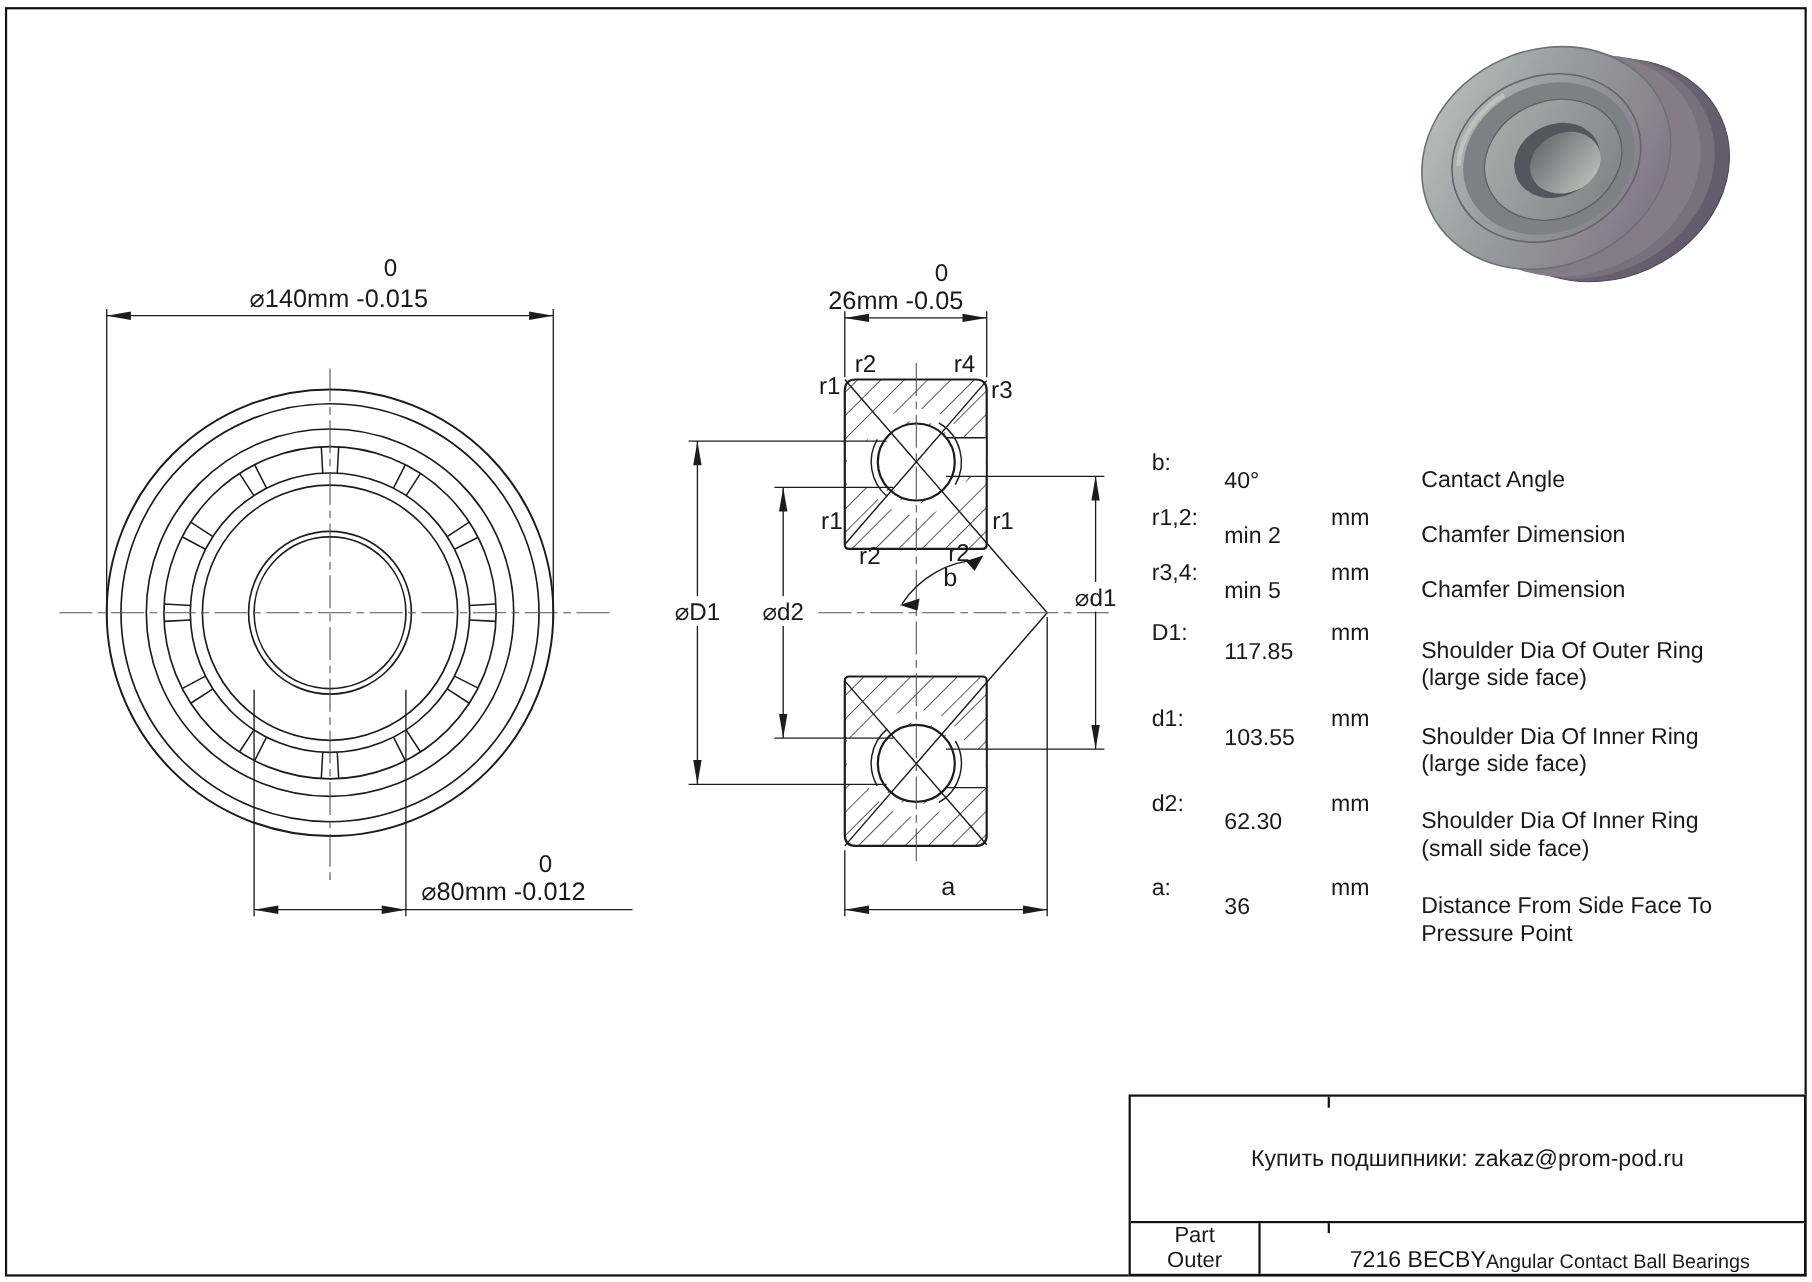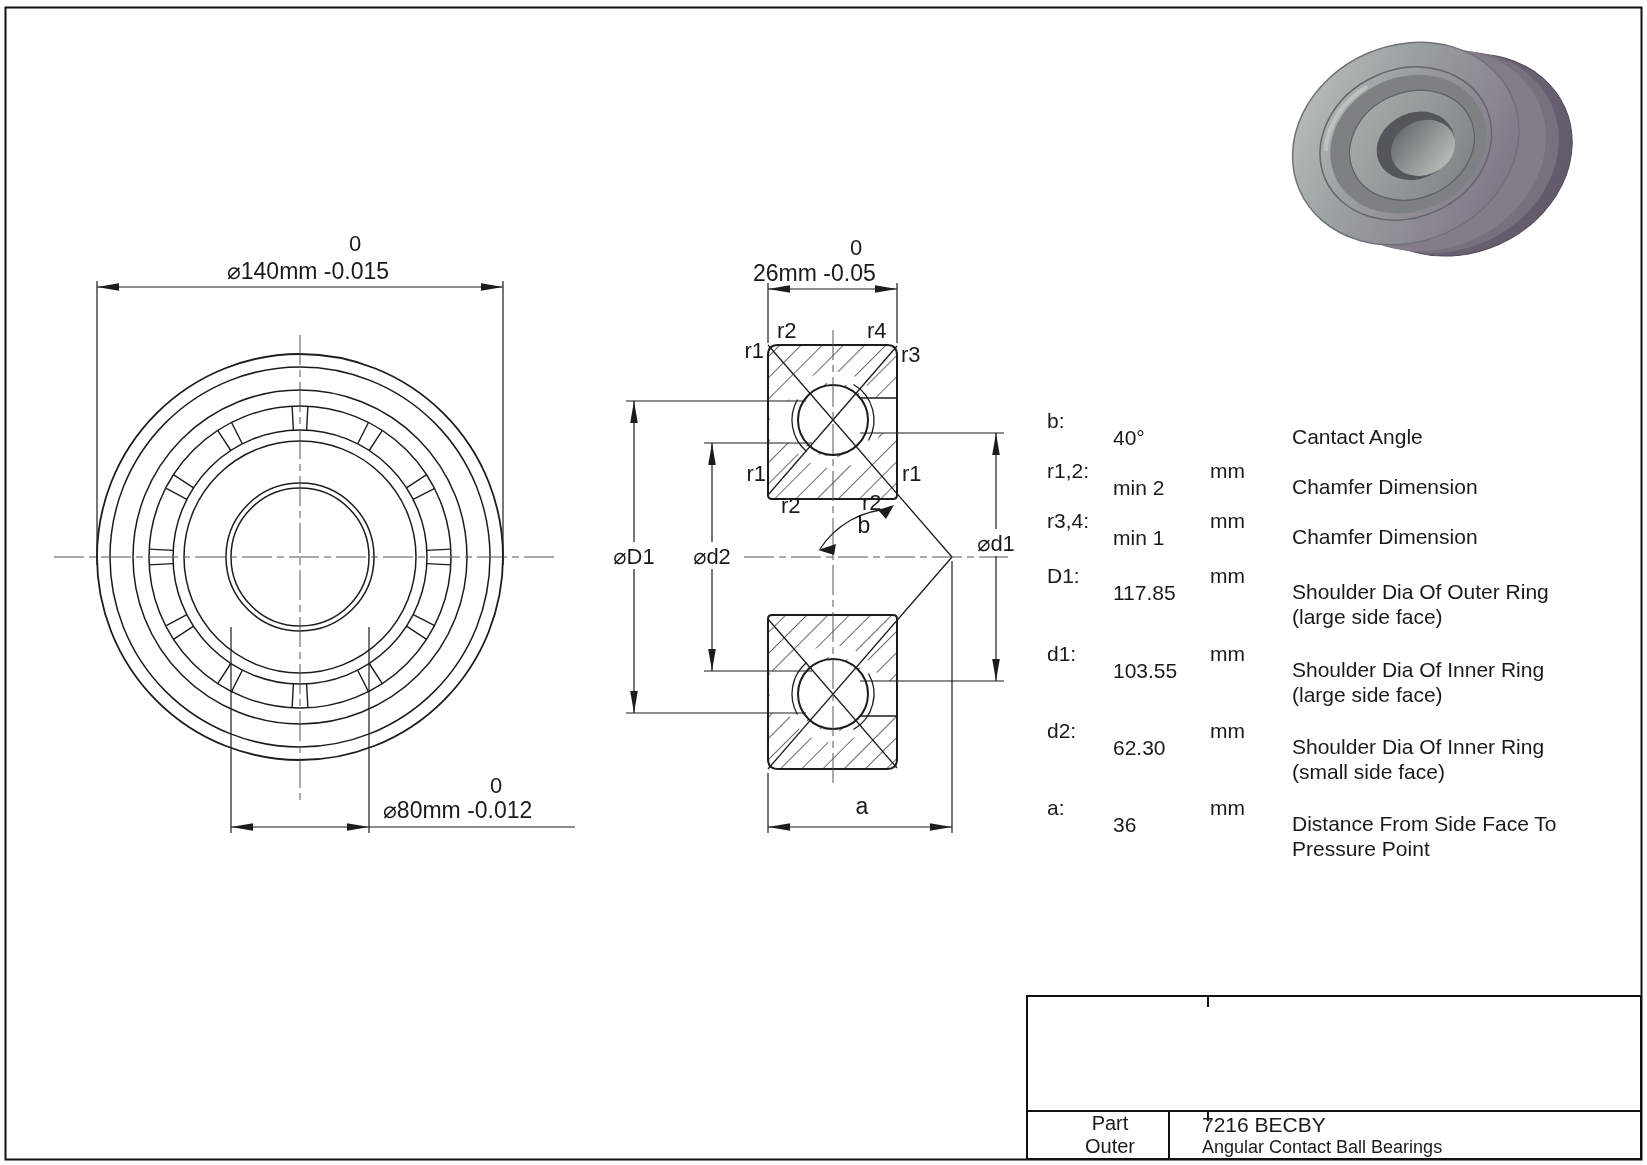--- a/index.html
+++ b/index.html
@@ -15,26 +15,26 @@
   .srow .v{position:absolute;left:66px;top:0;margin-top:17px;}
   .srow .u{position:absolute;left:163px;top:0;}
   .srow .d{position:absolute;left:245px;top:16px;}
 
   
   .title-block{position:absolute;left:1026px;top:995px;width:616px;height:165px;
                border:2px solid #111;box-sizing:border-box;background:#fff;}
   .tb-top{position:relative;width:100%;height:113px;display:flex;align-items:center;justify-content:center;}
   .tb-top .tick{position:absolute;left:179px;top:0;width:2px;height:10px;background:#111;}
   .tb-email{font-size:21px;}
-  .tb-bottom{position:relative;display:flex;width:100%;height:48px;border-top:2px solid #111;box-sizing:border-box;padding-left:24px;}
+  .tb-bottom{position:relative;display:flex;width:100%;height:48px;border-top:2px solid #111;box-sizing:border-box;}
   .tb-bottom .tick{position:absolute;left:179px;top:0;width:2px;height:9px;background:#111;}
   .tb-cell-label{width:118px;border-right:2px solid #111;box-sizing:border-box;
                  display:flex;flex-direction:column;align-items:center;justify-content:center;
                  font-size:20px;line-height:23px;}
-  .tb-cell-part{flex:1;display:flex;flex-direction:column;align-items:flex-start;justify-content:center;margin-left:32px;}
+  .tb-cell-part{flex:1;display:flex;flex-direction:row;align-items:flex-end;justify-content:center;margin-left:32px;}
   .tb-part-number{font-size:21px;line-height:24px;}
   .tb-part-type{font-size:18px;line-height:21px;}
 </style>
 </head>
 <body>
 
 <div class="page">
 
   <svg class="drawing" width="1647" height="1165" viewBox="0 0 1647 1165">
     <defs>
@@ -239,21 +239,21 @@
     <div class="srow" style="top:458px">
       <span class="p">r1,2:</span>
       <span class="v">min 2</span>
       <span class="u">mm</span>
       <span class="d">
           <div>Chamfer Dimension</div>
         </span>
     </div>
     <div class="srow" style="top:508px">
       <span class="p">r3,4:</span>
-      <span class="v">min 1</span>
+      <span class="v">min 5</span>
       <span class="u">mm</span>
       <span class="d">
           <div>Chamfer Dimension</div>
         </span>
     </div>
     <div class="srow" style="top:563px">
       <span class="p">D1:</span>
       <span class="v">117.85</span>
       <span class="u">mm</span>
       <span class="d">
@@ -286,20 +286,21 @@
       <span class="d">
           <div>Distance From Side Face To</div>
           <div>Pressure Point</div>
         </span>
     </div>
   </div>
 
   <div class="title-block">
     <div class="tb-top">
       <span class="tick"></span>
+      <span class="tb-email">Купить подшипники: zakaz@prom-pod.ru</span>
     </div>
     <div class="tb-bottom">
       <span class="tick"></span>
       <div class="tb-cell-label">
         <span>Part</span>
         <span>Outer</span>
       </div>
       <div class="tb-cell-part">
         <span class="tb-part-number">7216 BECBY</span>
         <span class="tb-part-type">Angular Contact Ball Bearings</span>

